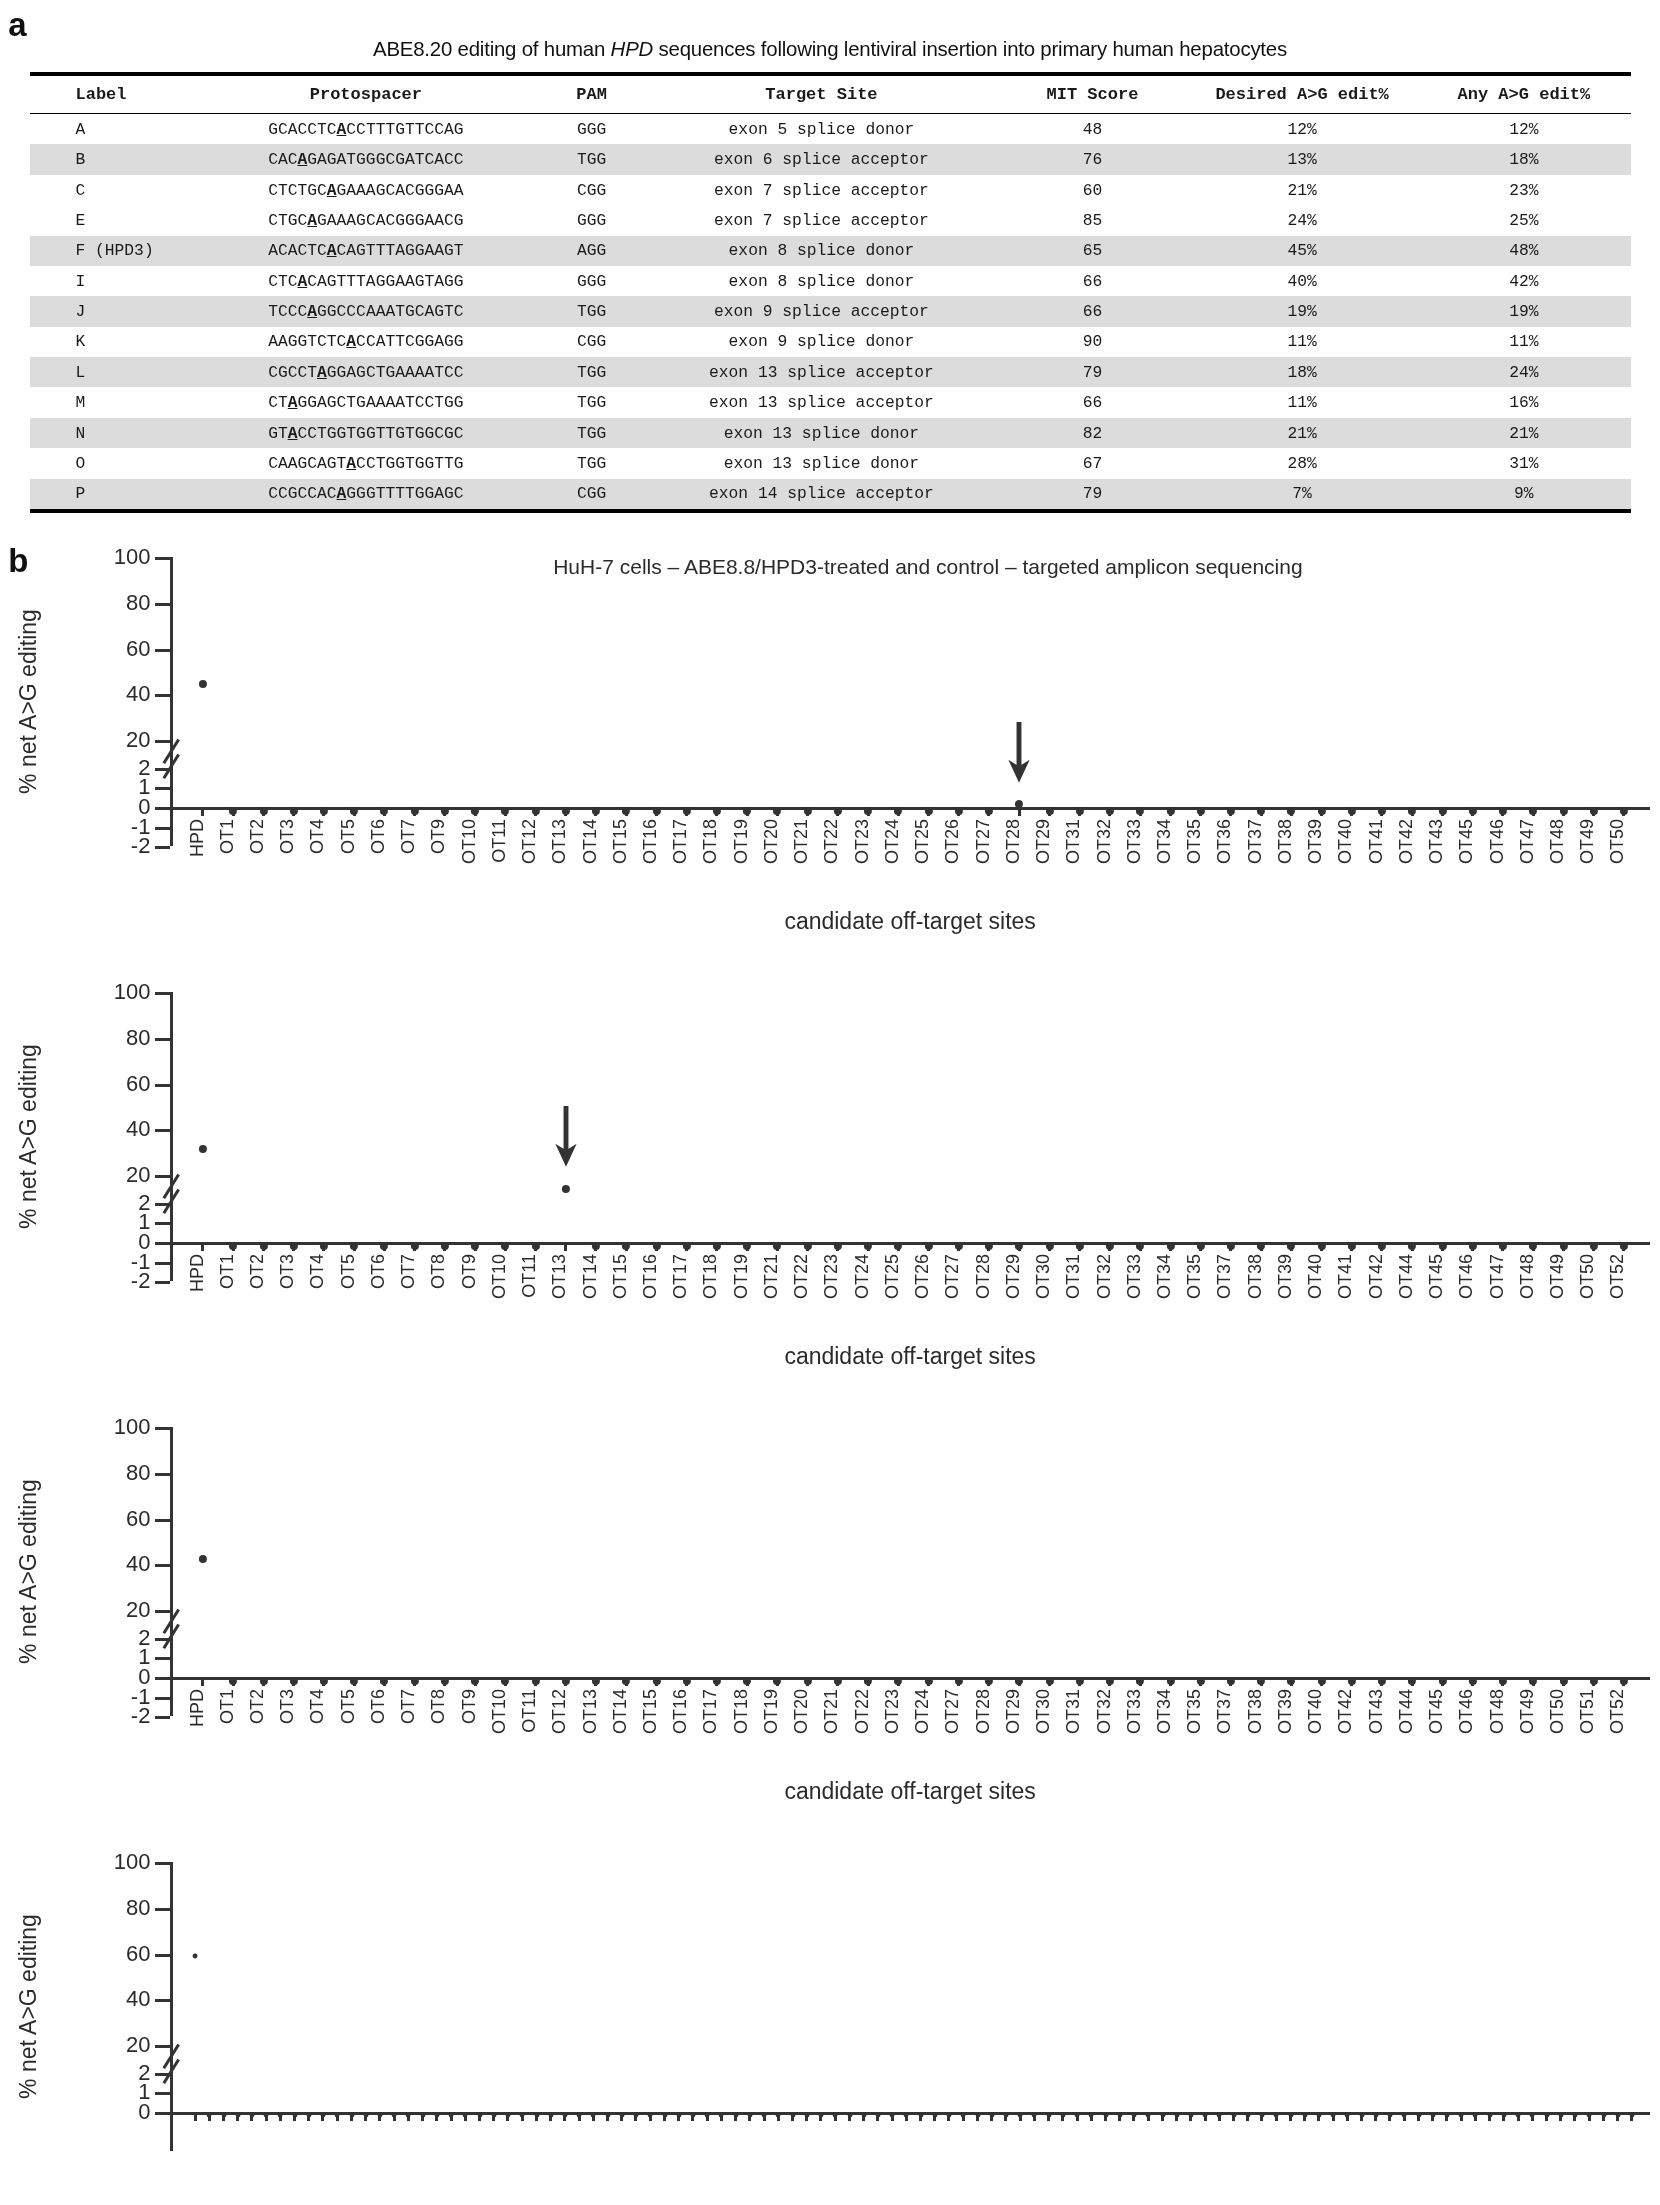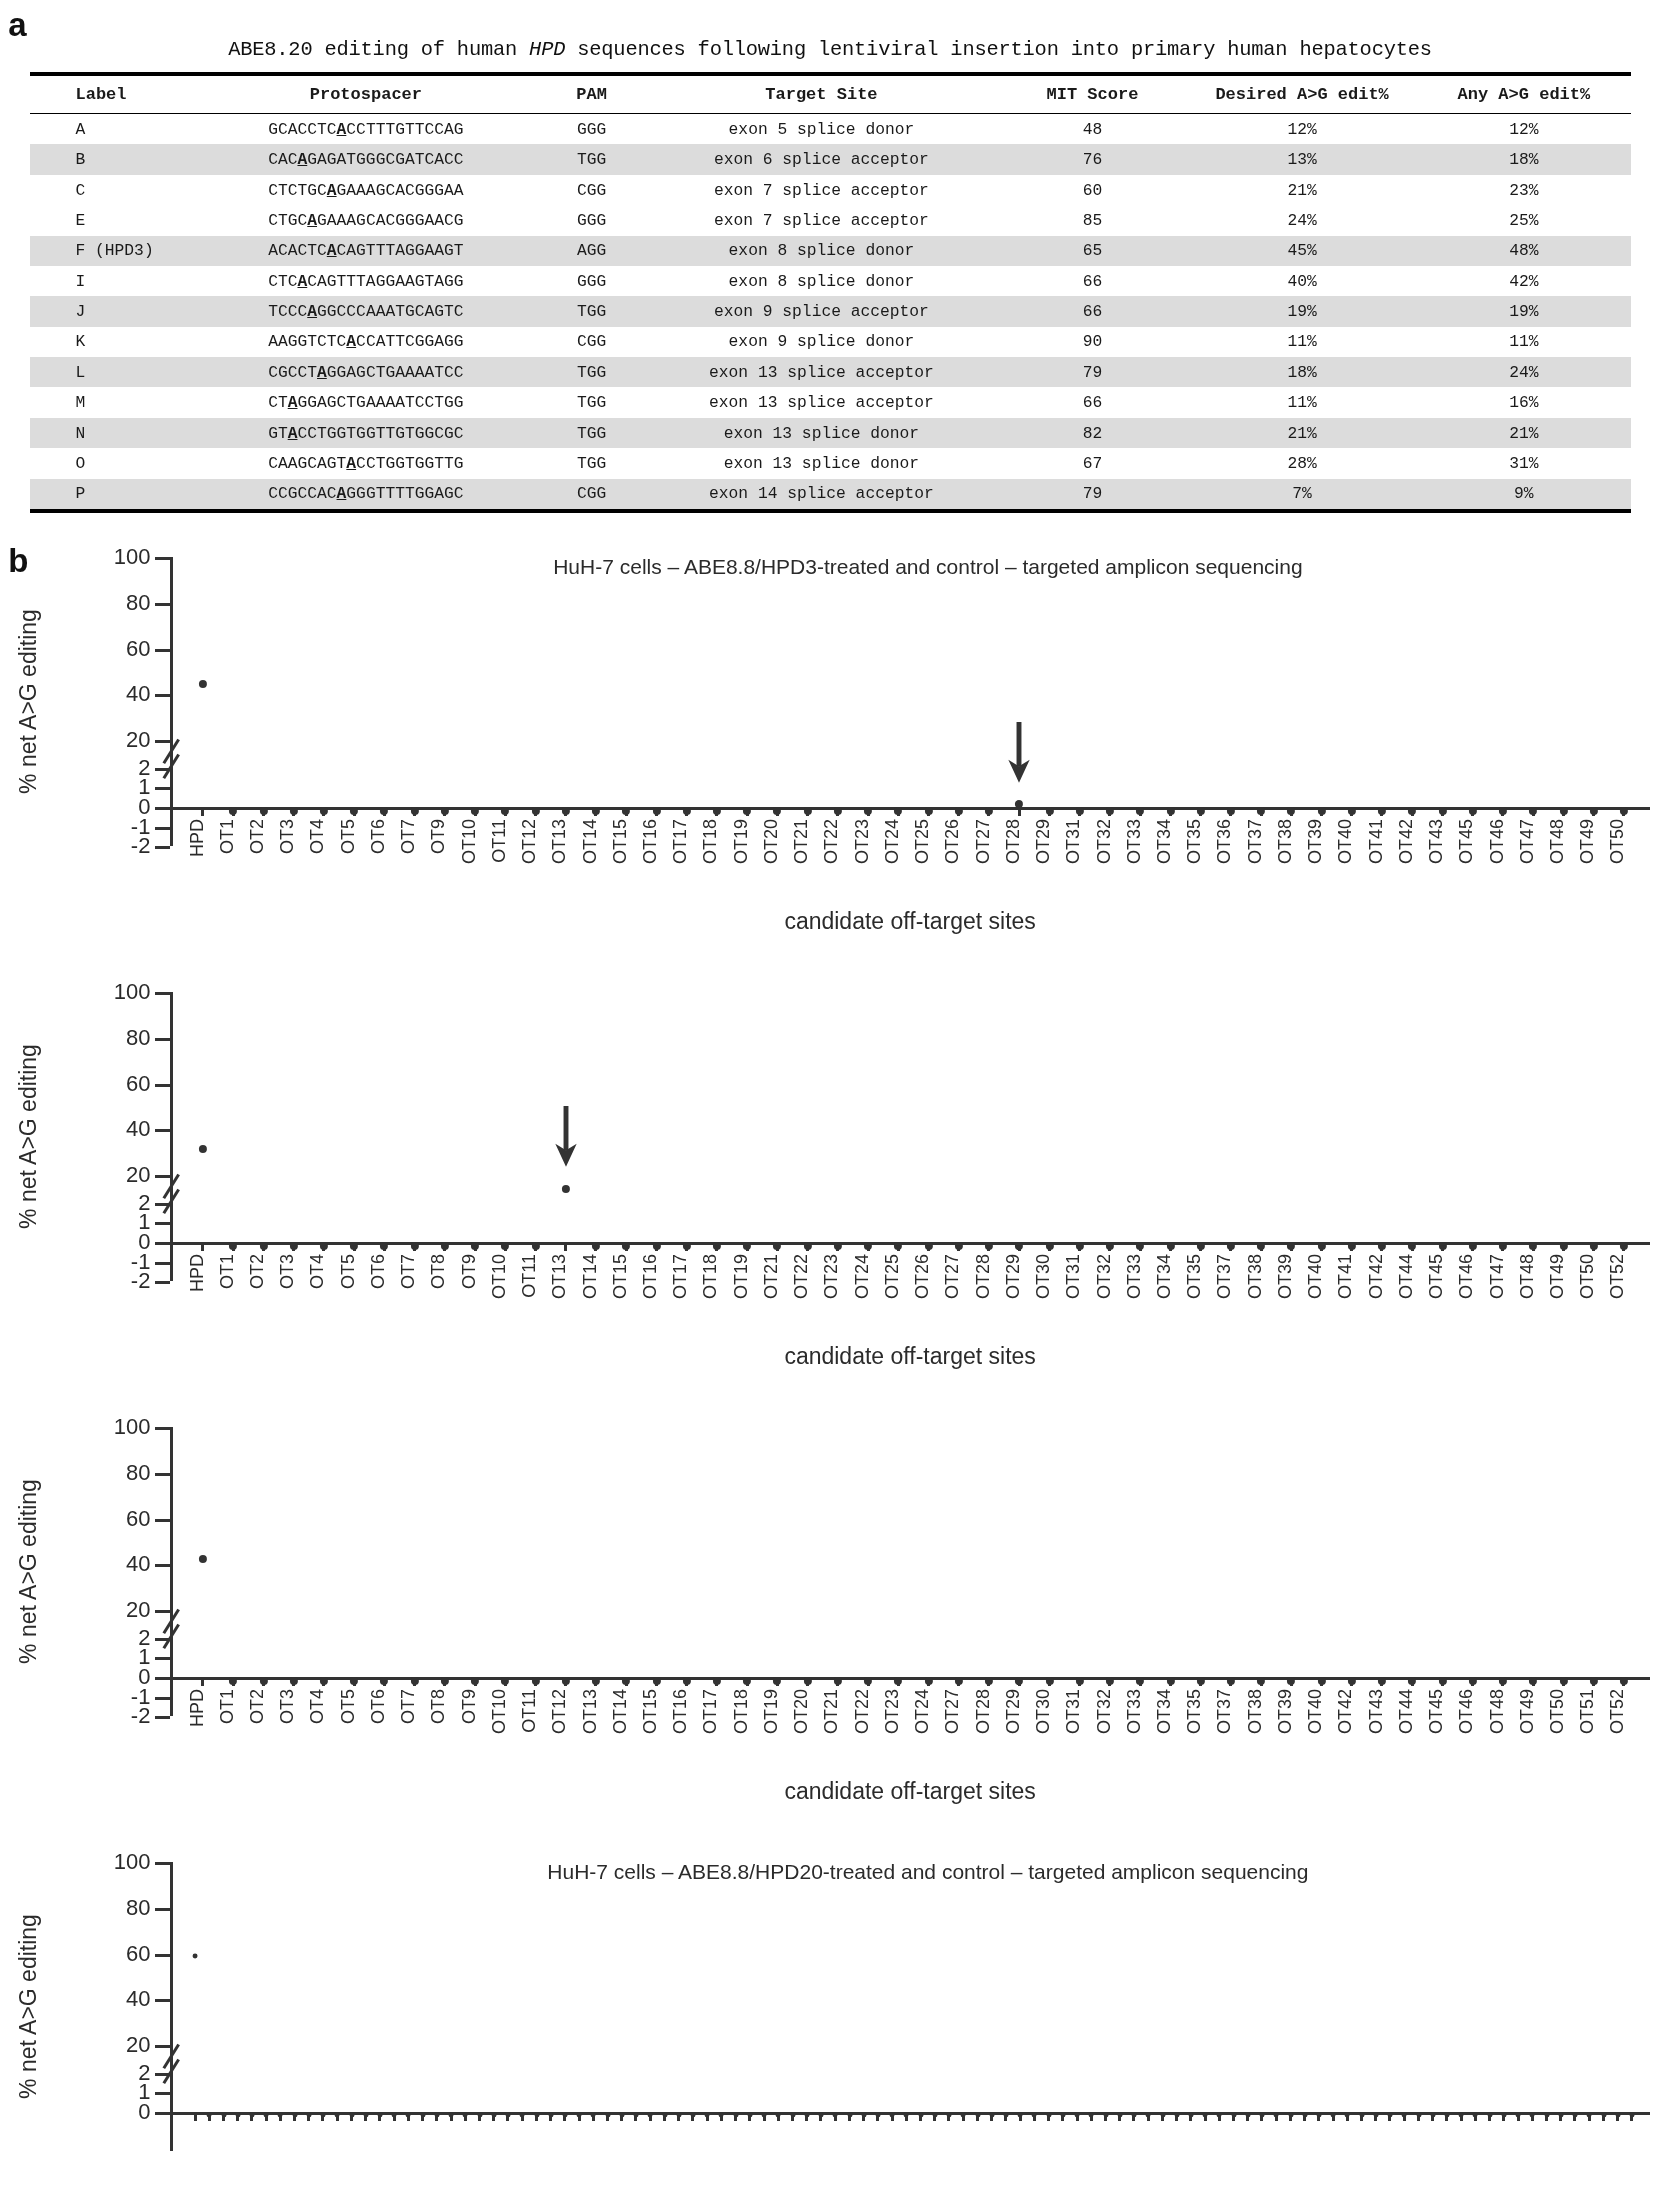--- a/index.html
+++ b/index.html
@@ -20,21 +20,21 @@
     color: #111;
   }
 
   
   #panel-a { position: relative; padding: 14.7px 0 0 0; }
   #panel-a .panel-letter { position:absolute; left: 8.2px; top: 8.2px; }
 
   .tbl-title {
     text-align: center;
     font-size: 20.4px;
-    font-family: Liberation Mono, monospace;
+    font-family: Liberation Sans, sans-serif;
     color: #111;
     margin: 23px 0 11.4px 0;
     letter-spacing: -0.2px;
   }
   .tbl-title i { font-style: italic; }
 
   table.datatable {
     border-collapse: collapse;
     width: 1601px;
     margin: 0 auto;
@@ -851,21 +851,20 @@
           <div class="xlab2" style="left: 1296px; font-size: 18px;">OT46</div>
           <div class="xlab2" style="left: 1327px; font-size: 18px;">OT48</div>
           <div class="xlab2" style="left: 1357px; font-size: 18px;">OT49</div>
           <div class="xlab2" style="left: 1387px; font-size: 18px;">OT50</div>
           <div class="xlab2" style="left: 1417px; font-size: 18px;">OT51</div>
           <div class="xlab2" style="left: 1447px; font-size: 18px;">OT52</div>
         </div>
         <div class="xaxis-title" style="top: 364px;">candidate off-target sites</div>
       </div>
       <div class="chart-block">
-        <div class="chart-title">HuH-7 cells – ABE8.8/HPD20-treated and control – targeted amplicon sequencing</div>
         <div class="ylabel" style="top: 302px; width: 289px;">% net A&gt;G editing</div>
         <div class="plot" style="height: 289px;">
           <div class="axis-line"></div>
           <div class="tick" style="top: 0px;"></div>
           <div class="ticklabel" style="top: 0px;">100</div>
           <div class="tick" style="top: 46px;"></div>
           <div class="ticklabel" style="top: 46px;">80</div>
           <div class="tick" style="top: 92px;"></div>
           <div class="ticklabel" style="top: 92px;">60</div>
           <div class="tick" style="top: 137px;"></div>

